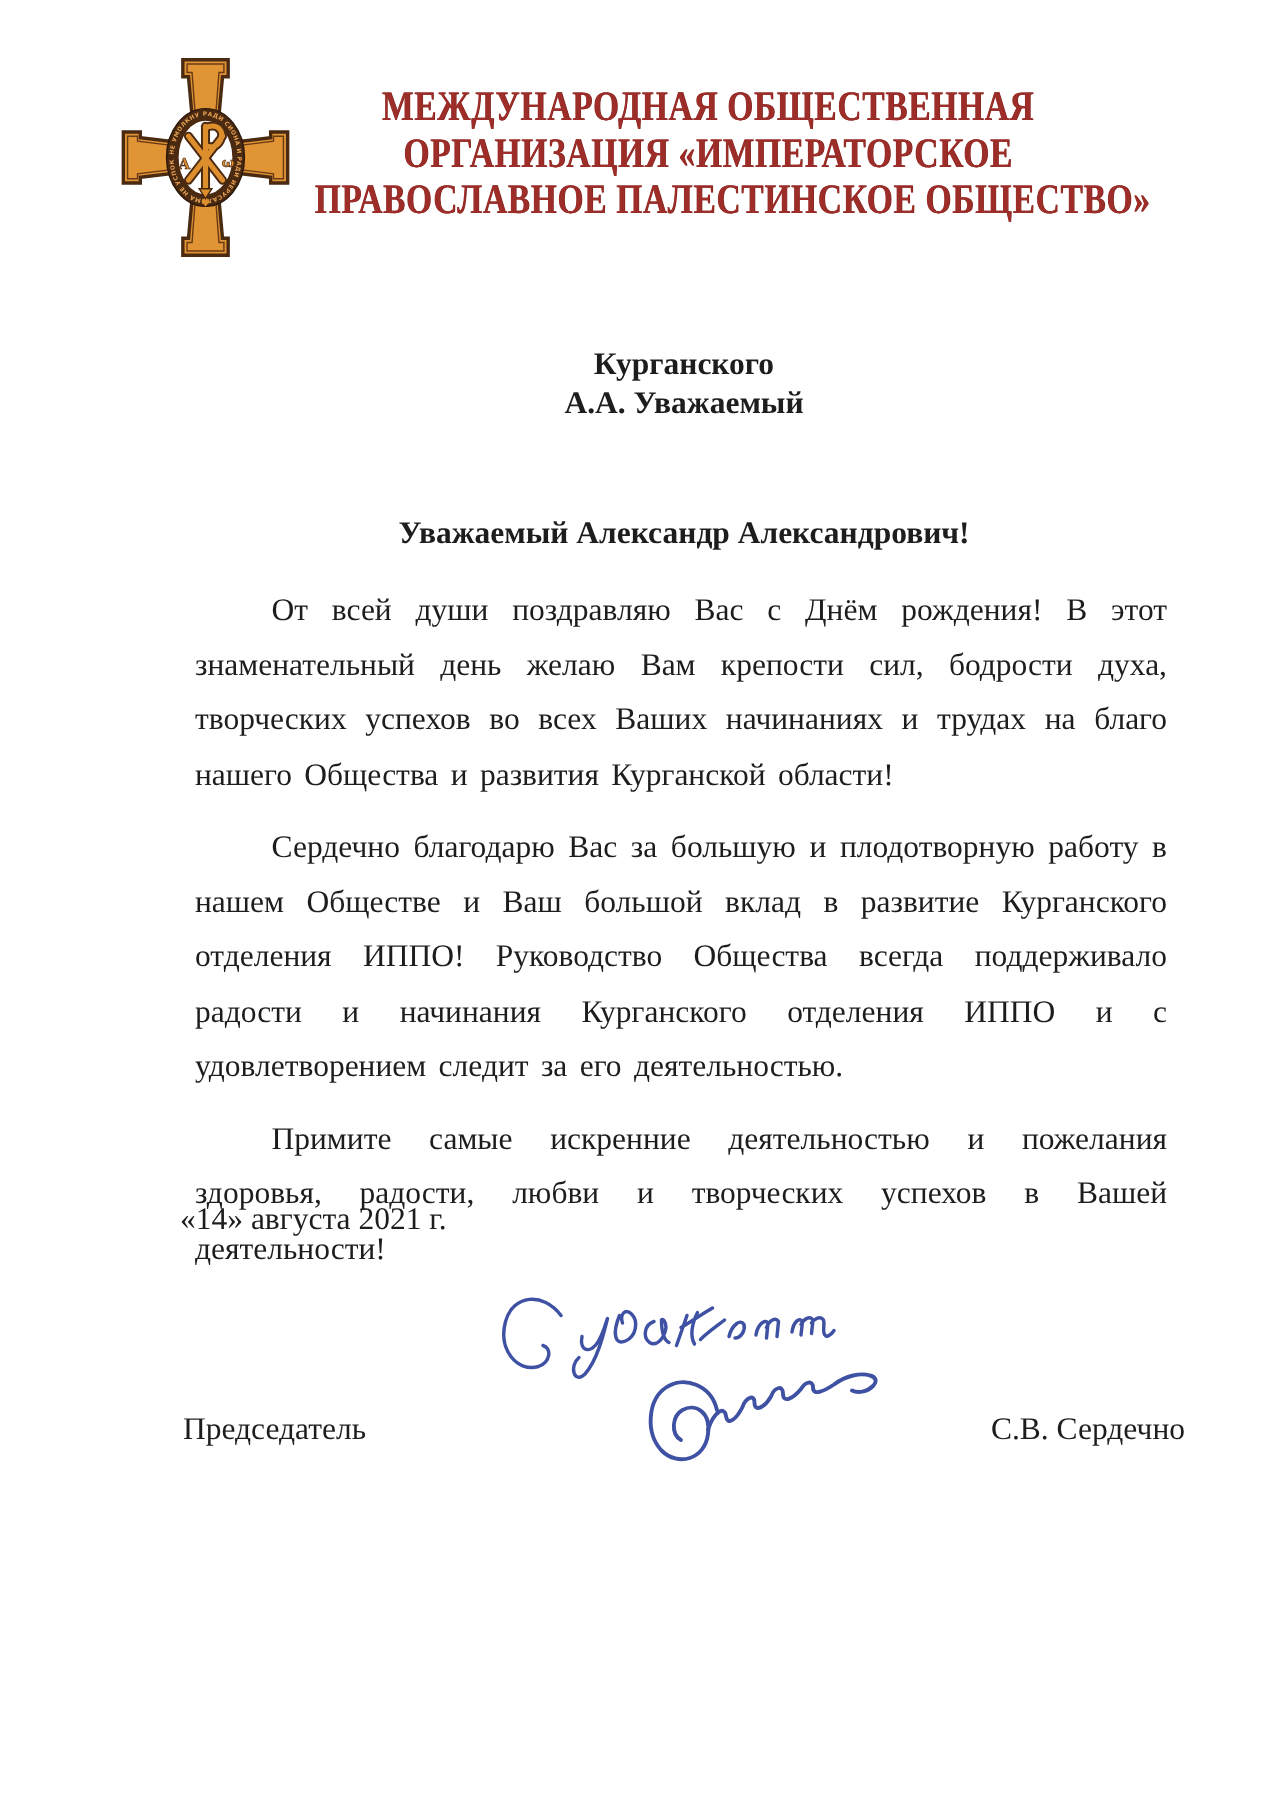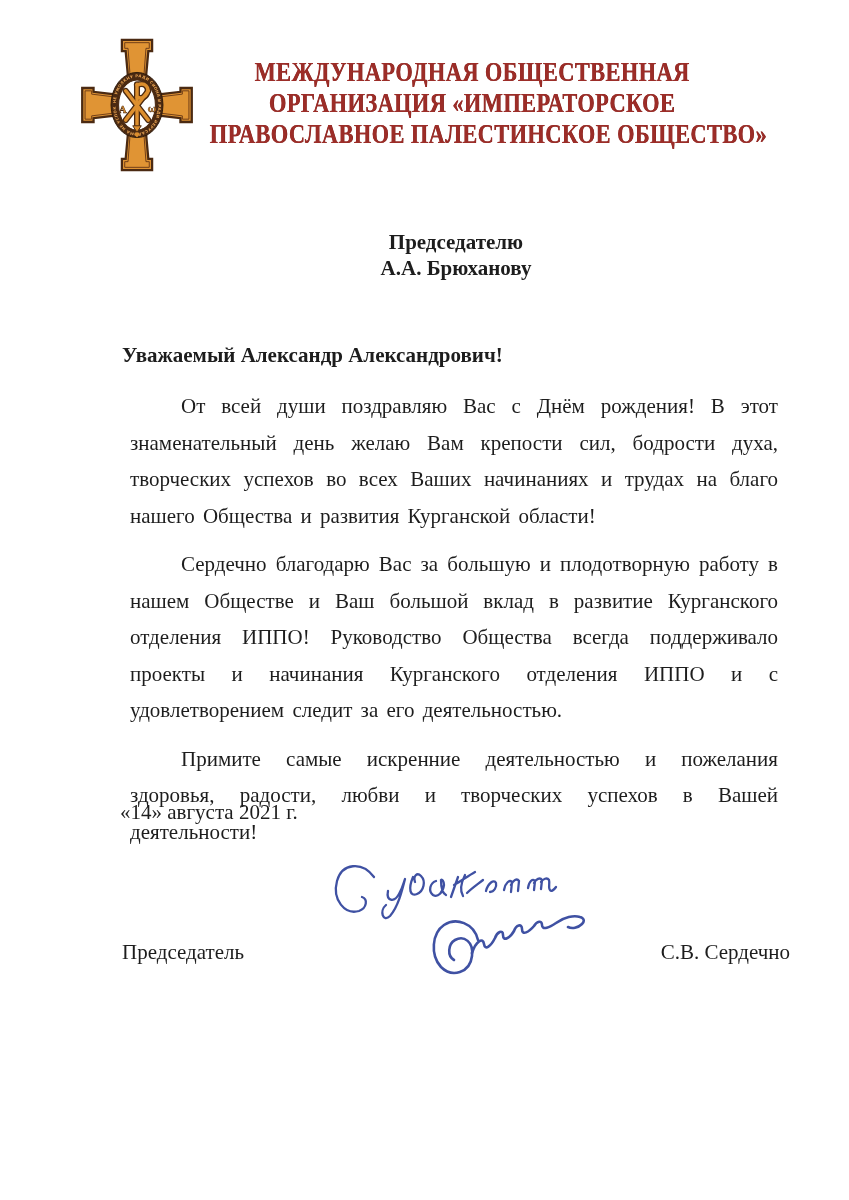--- a/index.html
+++ b/index.html
@@ -42,20 +42,21 @@
     text-align: center;
     font-weight: 700;
     font-size: 21px;
     line-height: 26px;
   }
   .salutation {
     position: absolute;
     left: 122px;
     top: 343px;
     width: 668px;
+    text-align: center;
     font-weight: 700;
     font-size: 21px;
   }
 
   
   .letter-body {
     position: absolute;
     left: 118px;
     top: 376px;
     width: 672px;
@@ -138,29 +139,29 @@
     </svg>
 
     <div class="org-title">
       <div>МЕЖДУНАРОДНАЯ ОБЩЕСТВЕННАЯ</div>
       <div>ОРГАНИЗАЦИЯ «ИМПЕРАТОРСКОЕ</div>
       <div>ПРАВОСЛАВНОЕ ПАЛЕСТИНСКОЕ ОБЩЕСТВО»</div>
     </div>
   </header>
 
   <div class="addressee">
-    <div>Председателю</div>
-    <div>А.А. Брюханову</div>
+    <div>Курганского</div>
+    <div>А.А. Уважаемый</div>
   </div>
 
   <div class="salutation">Уважаемый Александр Александрович!</div>
 
   <div class="letter-body">
     <p>От всей души поздравляю Вас с Днём рождения! В этот знаменательный день желаю Вам крепости сил, бодрости духа, творческих успехов во всех Ваших начинаниях и трудах на благо нашего Общества и развития Курганской области!</p>
-    <p>Сердечно благодарю Вас за большую и плодотворную работу в нашем Обществе и Ваш большой вклад в развитие Курганского отделения ИППО! Руководство Общества всегда поддерживало проекты и начинания Курганского отделения ИППО и с удовлетворением следит за его деятельностью.</p>
+    <p>Сердечно благодарю Вас за большую и плодотворную работу в нашем Обществе и Ваш большой вклад в развитие Курганского отделения ИППО! Руководство Общества всегда поддерживало радости и начинания Курганского отделения ИППО и с удовлетворением следит за его деятельностью.</p>
     <p>Примите самые искренние деятельностью и пожелания здоровья, радости, любви и творческих успехов в Вашей деятельности!</p>
   </div>
 
   <div class="date-line">«14» августа 2021 г.</div>
 
   <svg class="handwriting" viewBox="0 0 300 140" aria-hidden="true">
 
     <g>
       <path class="ink" stroke-width="2.3" d="M56,32 C44,16 24,18 19,36 C14,55 27,70 41,66 C49,63 50,54 44,52"></path>
       <path class="ink" stroke-width="2.3" d="M70,46 C68,56 76,58 81,49 C85,42 86,36 87,34 C84,46 80,62 72,71 C65,78 61,66 68,60"></path>

